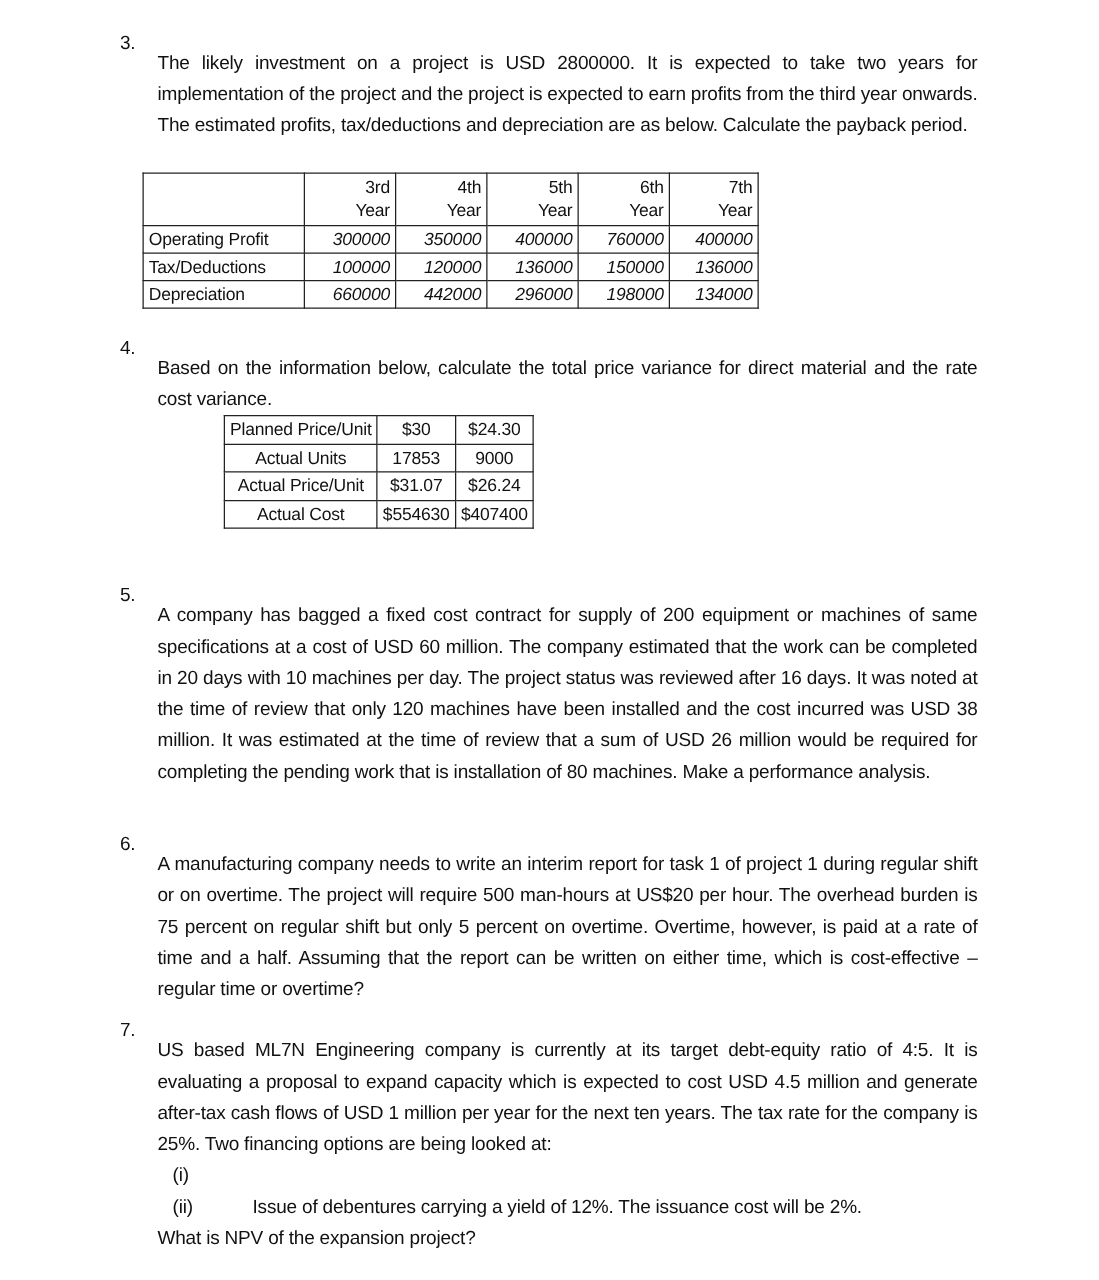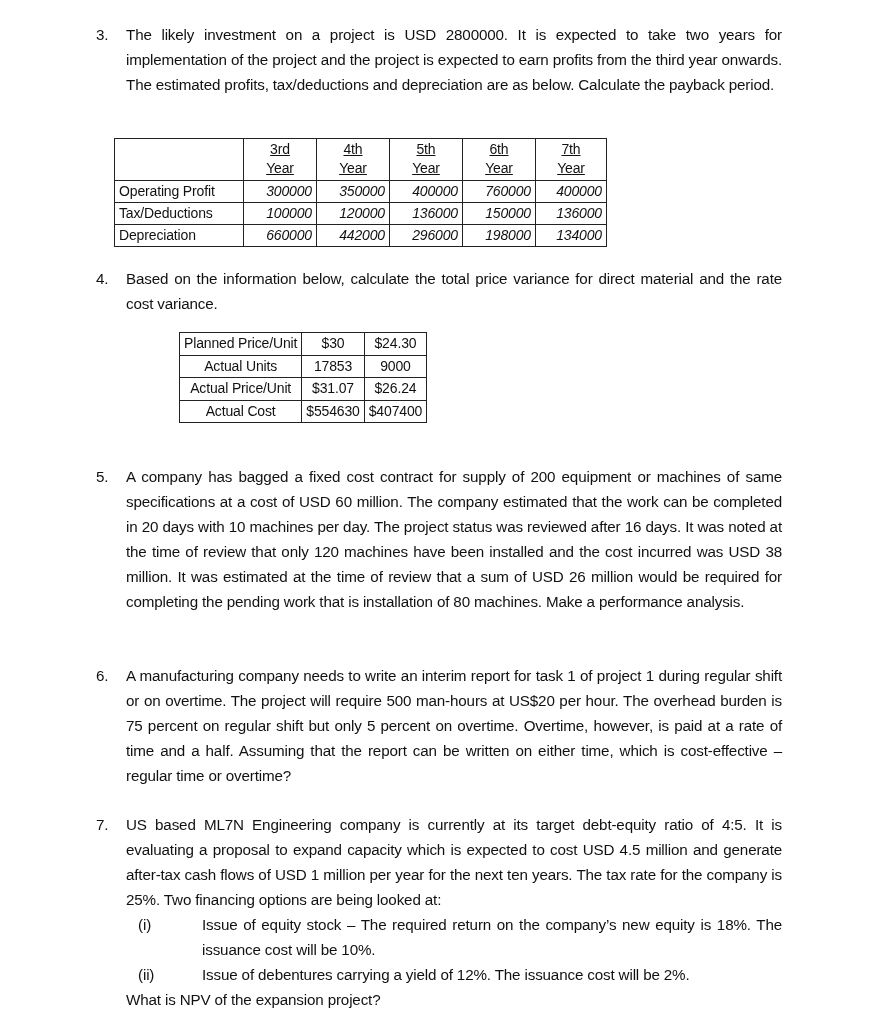--- a/index.html
+++ b/index.html
@@ -27,36 +27,37 @@
     }
     .q-num {
       width: 30px;
       flex: 0 0 30px;
       line-height: 25px;
     }
     .q-text {
       flex: 1;
       line-height: 25px;
       text-align: justify;
+      margin-top: 16px;
     }
     table {
       border-collapse: collapse;
       position: absolute;
       font-size: 14px;
     }
     td {
       border: 1.3px solid #222;
       padding: 0 4px;
       height: 21px;
       line-height: 21px;
       white-space: nowrap;
     }
     #t1 { left: 114px; top: 138px; }
     #t1 td.num { text-align: right; font-style: italic; }
-    #t1 td.hdr { text-align: center; line-height: 19px; height: 40px; vertical-align: top; padding-top: 1px; text-decoration: underline; }
+    #t1 td.hdr { text-align: right; line-height: 19px; height: 40px; vertical-align: top; padding-top: 1px; }
     #t2 { left: 179px; top: 332px; }
     #t2 td { text-align: center; height: 21.5px; line-height: 21.5px; }
     .sub-item {
       display: flex;
       line-height: 25px;
     }
     .sub-num {
       width: 62px;
       flex: 0 0 62px;
       padding-left: 42px;
@@ -162,21 +163,20 @@
   </div>
 </div>
 
 <div class="question" style="top:812px;">
   <div class="q-line">
     <span class="q-num">7.</span>
     <div class="q-text">
       <div>US based ML7N Engineering company is currently at its target debt-equity ratio of 4:5. It is evaluating a proposal to expand capacity which is expected to cost USD 4.5 million and generate after-tax cash flows of USD 1 million per year for the next ten years. The tax rate for the company is 25%. Two financing options are being looked at:</div>
       <div class="sub-item" style="margin-left:-30px;">
         <span class="sub-num">(i)</span>
-        <span class="sub-text">Issue of equity stock – The required return on the company’s new equity is 18%. The issuance cost will be 10%.</span>
       </div>
       <div class="sub-item" style="margin-left:-30px;">
         <span class="sub-num">(ii)</span>
         <span class="sub-text">Issue of debentures carrying a yield of 12%. The issuance cost will be 2%.</span>
       </div>
       <div>What is NPV of the expansion project?</div>
     </div>
   </div>
 </div>
 

